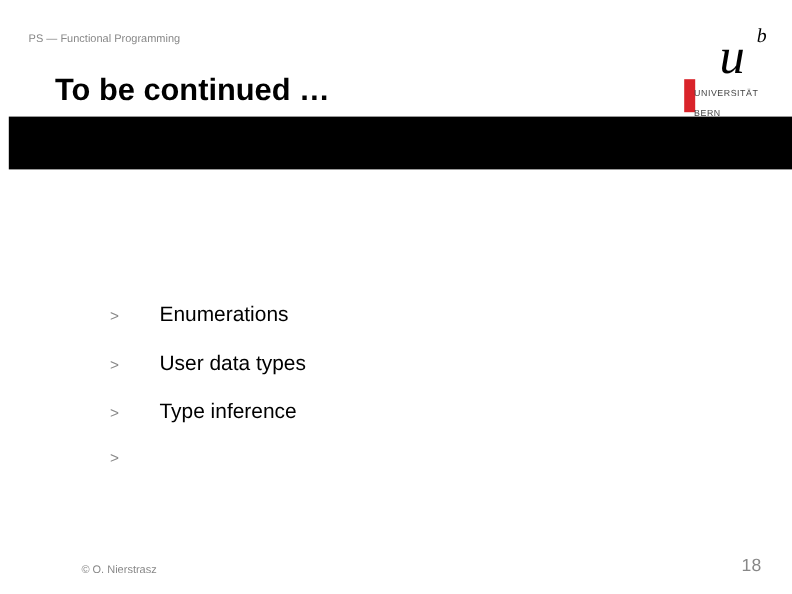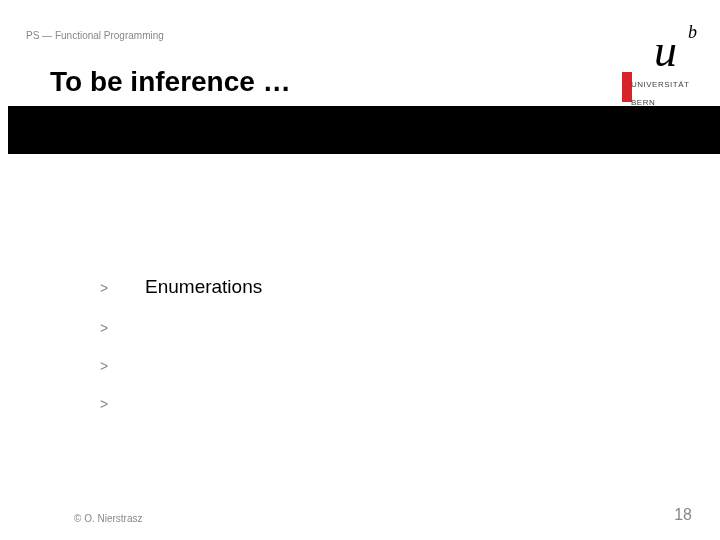--- a/index.html
+++ b/index.html
@@ -30,34 +30,36 @@
   <div class="logo">
     <span class="u">u</span>
     <span class="b">b</span>
     <div class="bar"></div>
     <div class="uni">
       <div>UNIVERSITÄT</div>
       <div>BERN</div>
     </div>
   </div>
 
-  <div class="title">To be inference …</div>
+  <div class="title">To be continued …</div>
 
   <div class="blackbar"></div>
 
   <div class="content">
     <div class="item">
       <span class="gt">&gt;</span>
       <span class="txt">Enumerations</span>
     </div>
     <div class="item">
       <span class="gt">&gt;</span>
+      <span class="txt">User data types</span>
     </div>
     <div class="item">
       <span class="gt">&gt;</span>
+      <span class="txt">Type inference</span>
     </div>
     <div class="item">
       <span class="gt">&gt;</span>
     </div>
   </div>
 
   <div class="footer-left">© O. Nierstrasz</div>
   <div class="footer-right">18</div>
 
 </div>

